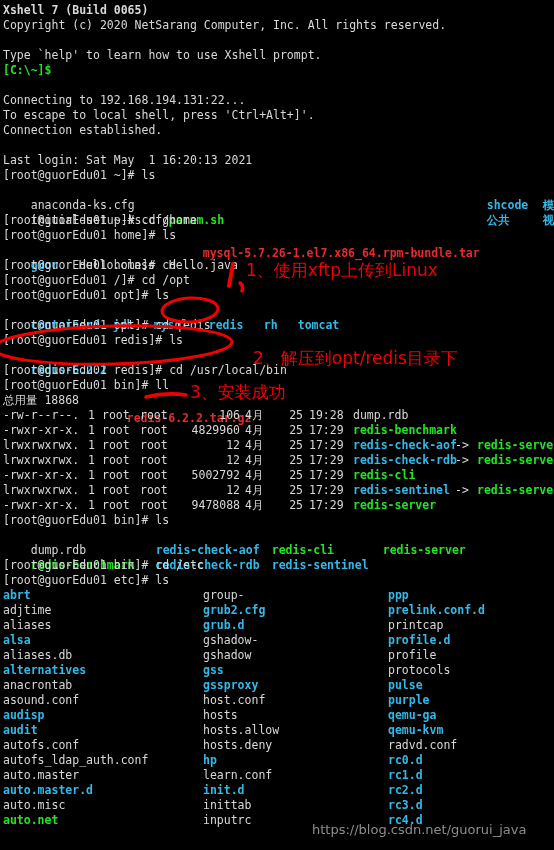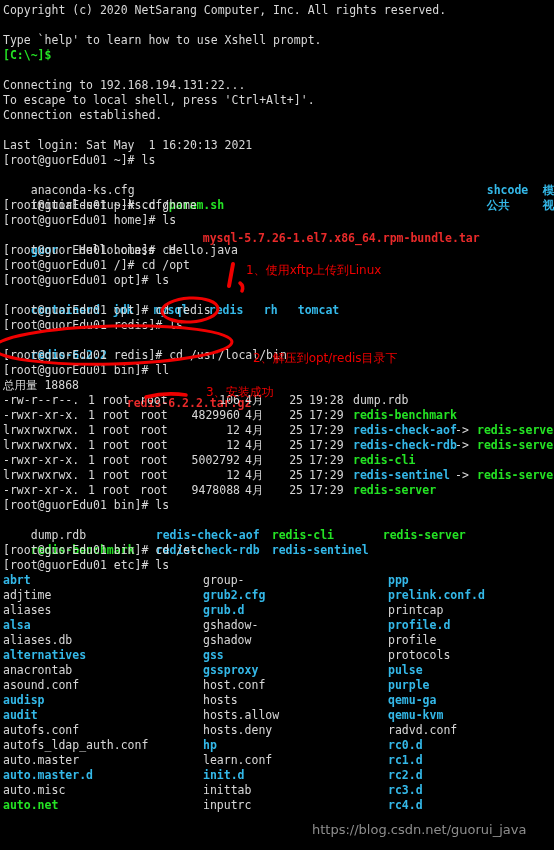--- a/index.html
+++ b/index.html
@@ -44,21 +44,21 @@
   #annotations {
     position: absolute;
     left: 0; top: 0;
     width: 554px; height: 850px;
     pointer-events: none;
   }
   .anno-text {
     position: absolute;
     color: #f00000;
     font-family: "DejaVu Sans", "Liberation Sans", sans-serif;
-    font-size: 12px;
+    font-size: 17px;
     line-height: 20px;
     white-space: nowrap;
     font-weight: 400;
   }
   
   #watermark {
     position: absolute;
     left: 312px;
     top: 822px;
     color: #9a9a9a;
@@ -66,20 +66,21 @@
     font-size: 13px;
     white-space: nowrap;
     opacity: 0.92;
   }
 </style>
 </head>
 <body>
 
 <div id="terminal">
 
+  <div class="line c-white c-bold">Xshell 7 (Build 0065)</div>
   <div class="line c-white">Copyright (c) 2020 NetSarang Computer, Inc. All rights reserved.</div>
   <div class="line blank"></div>
   <div class="line c-white">Type `help' to learn how to use Xshell prompt.</div>
   <div class="line c-green c-bold">[C:\~]$</div>
   <div class="line blank"></div>
   <div class="line c-white">Connecting to 192.168.194.131:22...</div>
   <div class="line c-white">To escape to local shell, press 'Ctrl+Alt+]'.</div>
   <div class="line c-white">Connection established.</div>
   <div class="line blank"></div>
   <div class="line c-white">Last login: Sat May  1 16:20:13 2021</div>
@@ -164,17 +165,17 @@
 
     <ellipse cx="190" cy="310" rx="28" ry="12" stroke="#f00000" stroke-width="3" fill="none" transform="rotate(-3 190 310)"></ellipse>
 
     <ellipse cx="113" cy="345" rx="119" ry="19" stroke="#f00000" stroke-width="3" fill="none" transform="rotate(-1.5 113 345)"></ellipse>
 
     <path d="M146 397 q20 -5 40 -2" stroke="#f00000" stroke-width="3.5" fill="none" stroke-linecap="round"></path>
   </svg>
 
   <div class="anno-text" style="left:246px; top:260px;">1、使用xftp上传到Linux</div>
   <div class="anno-text" style="left:253px; top:348px;">2、解压到opt/redis目录下</div>
-  <div class="anno-text" style="left:206px; top:382px;text-align:right;">3、安装成功</div>
+  <div class="anno-text" style="left:190px; top:382px;text-align:right;">3、安装成功</div>
 
   <div id="watermark">https://blog.csdn.net/guorui_java</div>
 
 </div>
 
 </body></html>

